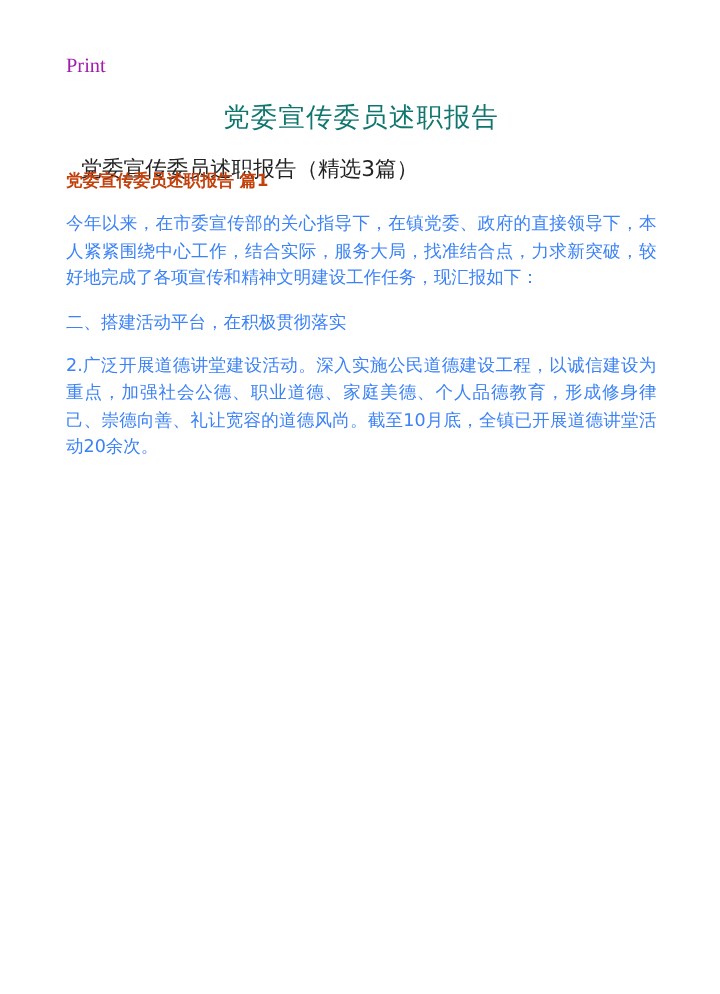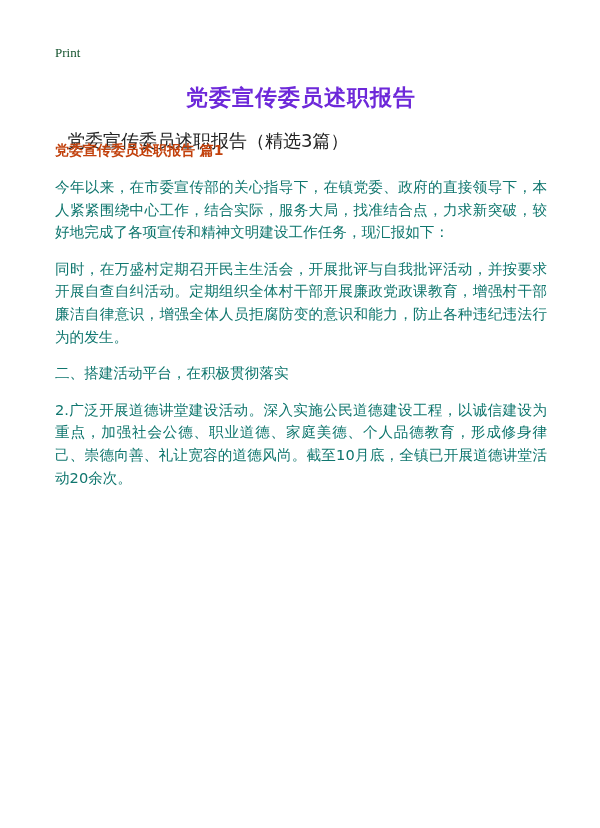--- a/index.html
+++ b/index.html
@@ -19,34 +19,34 @@
       position: absolute;
       left: 55px;
       top: 0;
       width: 492px;
     }
     .print-link {
       position: absolute;
       left: 0;
       top: 45px;
       font-family: "Liberation Serif", serif;
-      font-size: 13px;
-      color: #14532d;
+      font-size: 17px;
+      color: #a21caf;
     }
     .doc-title {
       position: absolute;
       left: 0;
       top: 83px;
       width: 492px;
       text-align: center;
       font-size: 22px;
-      font-weight: bold;
+      font-weight: normal;
       letter-spacing: 1px;
       margin: 0;
-      color: #6d28d9;
+      color: #0f766e;
     }
     .doc-subtitle {
       position: absolute;
       left: 0;
       top: 117px;
       font-size: 18px;
       color: #222;
       margin: 12px;
     }
     .section-heading {
@@ -61,21 +61,21 @@
     .body-text {
       position: absolute;
       left: 0;
       top: 176px;
       width: 492px;
     }
     .para {
       font-size: 14.6px;
       line-height: 22.6px;
       margin: 0 0 14px 0;
-      color: #0f766e;
+      color: #3b82f6;
       text-align: justify;
       word-break: break-all;
     }
     .para.heading {
       margin-bottom: 14px;
     }
   </style>
 </head>
 <body>
 
@@ -83,18 +83,17 @@
   <a class="print-link">Print</a>
 
   <h1 class="doc-title">党委宣传委员述职报告</h1>
 
   <p class="doc-subtitle">党委宣传委员述职报告（精选3篇）</p>
 
   <h2 class="section-heading">党委宣传委员述职报告 篇1</h2>
 
   <div class="body-text">
     <p class="para">今年以来，在市委宣传部的关心指导下，在镇党委、政府的直接领导下，本人紧紧围绕中心工作，结合实际，服务大局，找准结合点，力求新突破，较好地完成了各项宣传和精神文明建设工作任务，现汇报如下：</p>
-    <p class="para">同时，在万盛村定期召开民主生活会，开展批评与自我批评活动，并按要求开展自查自纠活动。定期组织全体村干部开展廉政党政课教育，增强村干部廉洁自律意识，增强全体人员拒腐防变的意识和能力，防止各种违纪违法行为的发生。</p>
     <p class="para heading">二、搭建活动平台，在积极贯彻落实</p>
     <p class="para">2.广泛开展道德讲堂建设活动。深入实施公民道德建设工程，以诚信建设为重点，加强社会公德、职业道德、家庭美德、个人品德教育，形成修身律己、崇德向善、礼让宽容的道德风尚。截至10月底，全镇已开展道德讲堂活动20余次。</p>
 
   </div>
 </div>
 
 </body></html>

